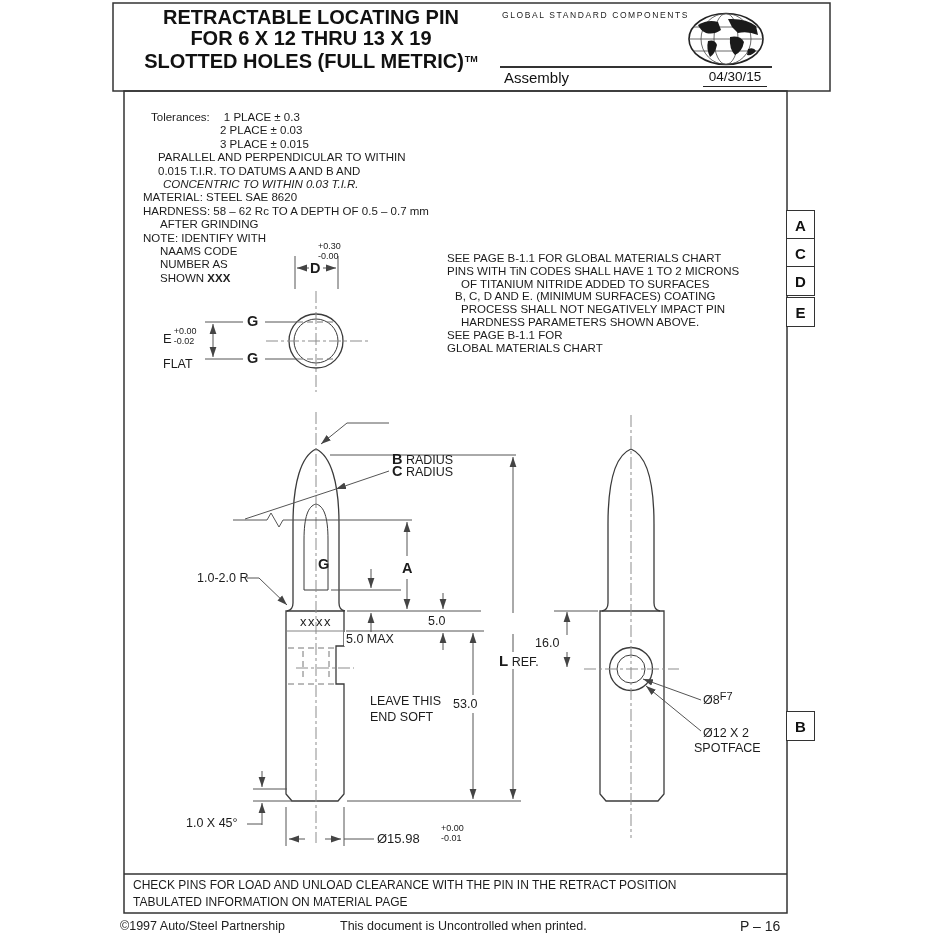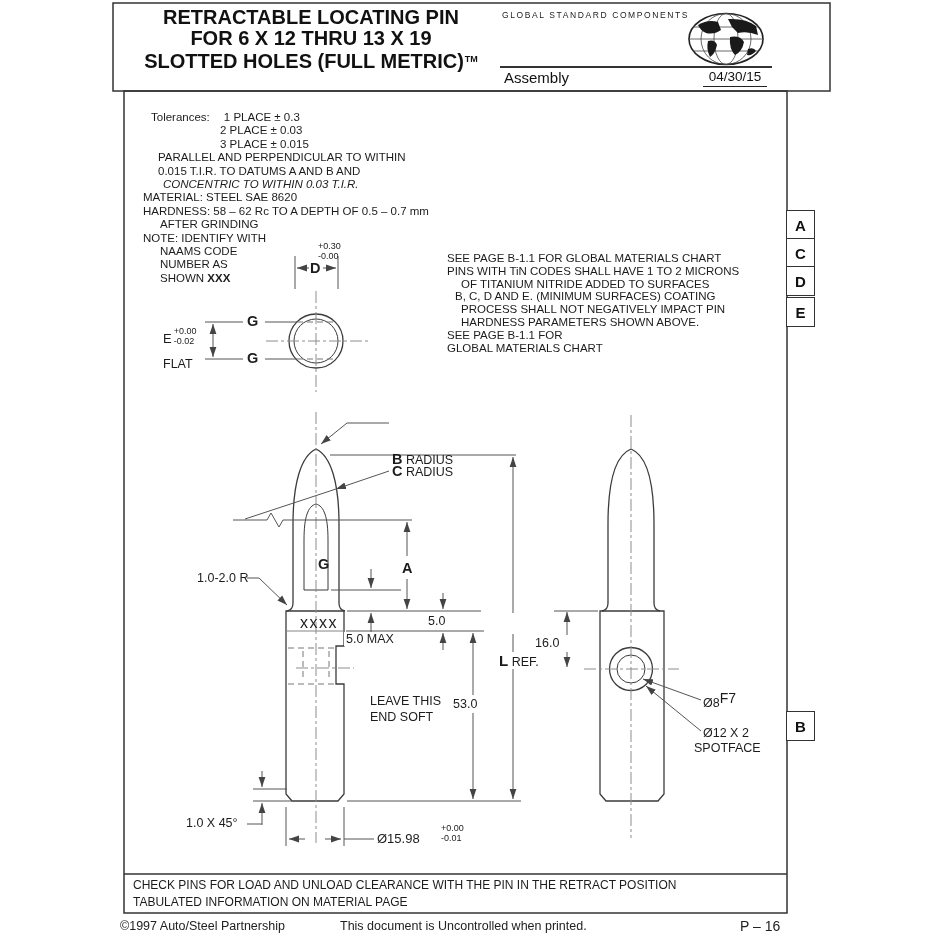--- a/index.html
+++ b/index.html
@@ -21,21 +21,21 @@
   .notes-left{left:143px;top:111px;}
   .notes-right{left:447px;top:252px;line-height:12.8px;}
   .ind8{padding-left:8px;} .ind14{padding-left:14px;} .ind15{padding-left:15px;}
   .ind17{padding-left:17px;} .ind20{padding-left:20px;font-style:italic;}
   .b{font-weight:bold;}
   
   .dl{font-size:12.5px;color:#1c1c1c;white-space:nowrap;}
   .big{font-size:14.5px;font-weight:bold;}
   .bg{background:#fff;padding:0 2px;}
   .tol{font-size:9px;line-height:9.5px;color:#1c1c1c;white-space:nowrap;}
-  .sup{font-size:14px;vertical-align:4px;}
+  .sup{font-size:11px;vertical-align:4px;}
   
   .flag{width:27px;height:28px;border:1.4px solid #333;background:#fff;
         display:flex;align-items:center;justify-content:center;
         font-size:15px;font-weight:bold;color:#111;}
   
   .bottom-note{left:133px;font-size:12px;color:#1c1c1c;white-space:nowrap;}
   .footer{font-size:12.5px;color:#222;white-space:nowrap;}
 </style>
 </head>
 <body>
@@ -235,21 +235,21 @@
   <div class="abs dl" style="left:163px;top:357px;">FLAT</div>
 
   <div class="abs dl" style="left:392px;top:415px;margin-top:36px;">
     <span class="big">B</span> <span>RADIUS</span>
   </div>
   <div class="abs dl" style="left:392px;top:463px;">
     <span class="big">C</span> <span>RADIUS</span>
   </div>
   <div class="abs dl big" style="left:318px;top:556px;">G</div>
   <div class="abs dl" style="left:197px;top:571px;">1.0-2.0 R</div>
-  <div class="abs dl" style="left:300px;top:614px;font-size:16px;letter-spacing:1.5px;">xxxx</div>
+  <div class="abs dl" style="left:300px;top:614px;font-size:13px;letter-spacing:1.5px;">xxxx</div>
   <div class="abs dl big bg" style="left:400px;top:560px;">A</div>
   <div class="abs dl bg" style="left:344px;top:632px;">5.0 MAX</div>
   <div class="abs dl bg" style="left:426px;top:614px;">5.0</div>
   <div class="abs dl" style="left:370px;top:693px;line-height:16px;">
     <div>LEAVE THIS</div>
       <div>END SOFT</div>
   </div>
   <div class="abs dl bg" style="left:451px;top:697px;">53.0</div>
   <div class="abs dl" style="left:186px;top:816px;">1.0 X 45°</div>
   <div class="abs dl" style="left:377px;top:831px;font-size:13px;">Ø15.98</div>

